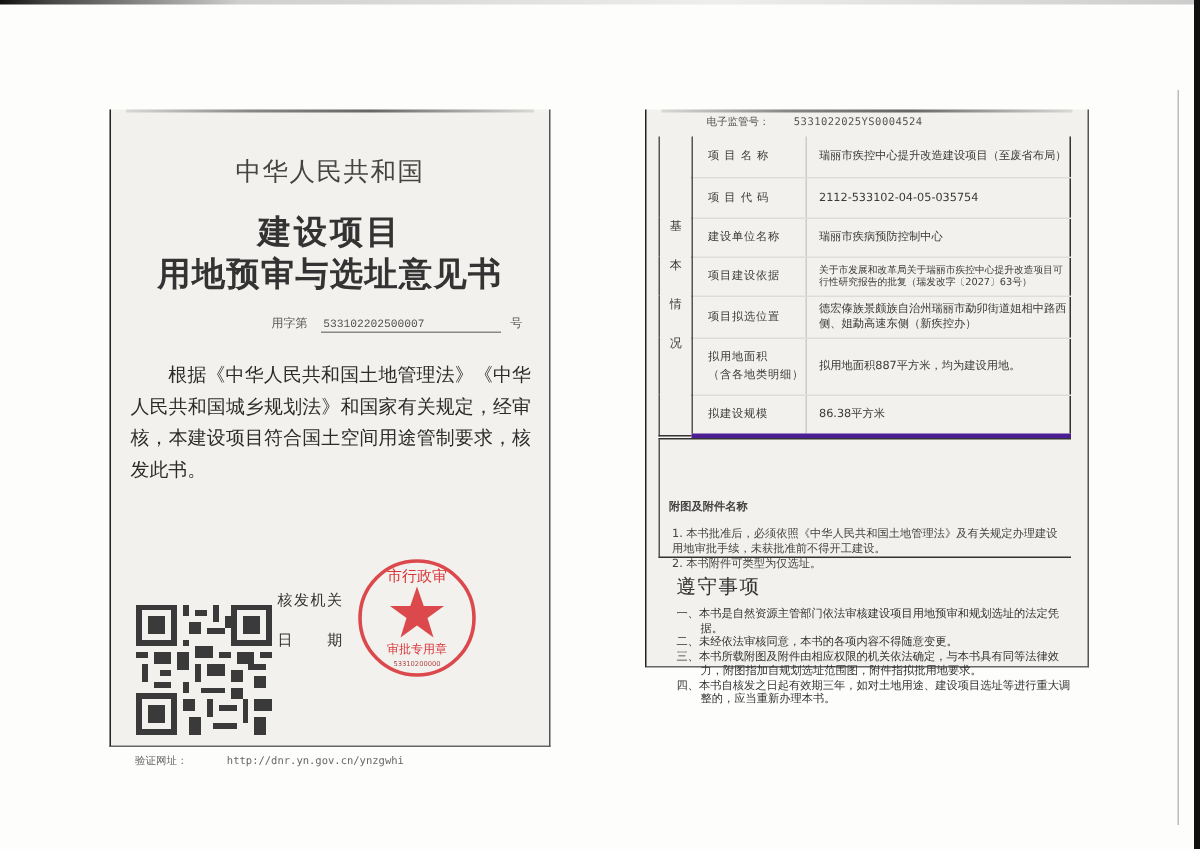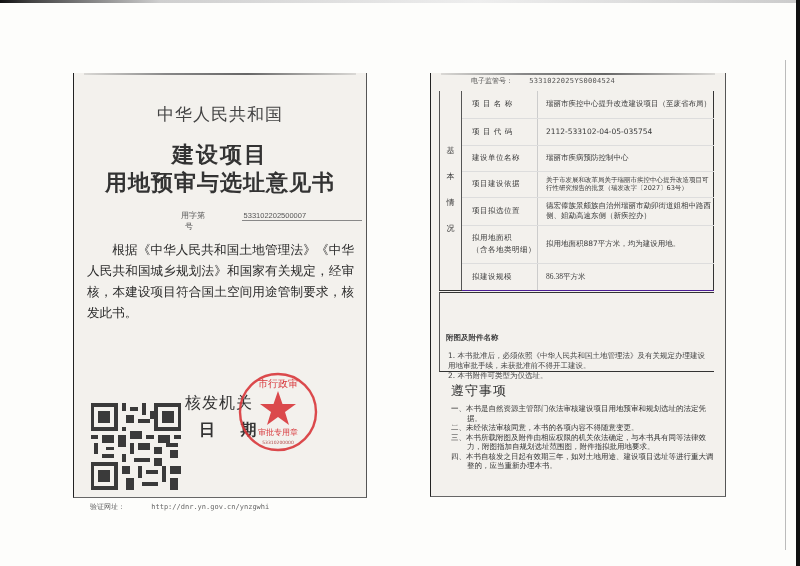--- a/index.html
+++ b/index.html
@@ -20,57 +20,57 @@
     background: #f3f1ed;
     border-left: 1px solid #222;
     border-right: 1px solid #555;
     border-bottom: 1px solid #666;
   }
   .page::before {
     content: ""; position: absolute; left: 10px; right: 10px; top: 0; height: 2px;
     background: linear-gradient(90deg, rgba(120,120,120,0.2), #888 30%, #666 60%, rgba(120,120,120,0.2));
   }
   #page-left { left: 73px; top: 73px; width: 294px; height: 425px; }
-  #page-right { left: 430px; top: 73px; width: 296px; height: 424px; }
+  #page-right { left: 430px; top: 73px; width: 296px; height: 372px; }
 
   
   .prc { position: absolute; left: 0; right: 0; top: 30px; text-align: center;
     font-size: 17px; letter-spacing: 1px; color: #444; }
   .title1, .title2 { position: absolute; left: 0; right: 0; text-align: center;
     font-family: "DejaVu Sans", "Liberation Sans", sans-serif; font-weight: bold; color: #333; }
   .title1 { top: 67px; font-size: 22px; letter-spacing: 2px; }
   .title2 { top: 95px; font-size: 22px; letter-spacing: 1px; }
   .cert-no { position: absolute; left: 107px; top: 137px; font-size: 8px; color: #555; }
   .cert-no .lbl { display: inline-block; width: 30px; }
   .cert-no .val { display: inline-block; width: 120px; border-bottom: 1px solid #888;
-    font-family: Liberation Sans, sans-serif; font-size: 7.5px; padding-left: 2px; margin-left: 28px; }
+    font-family: Liberation Mono, monospace; font-size: 7.5px; padding-left: 2px; }
   .cert-no .suffix { margin-left: 4px; }
   .body-text { position: absolute; left: 13px; right: 12px; top: 166px;
     font-family: "DejaVu Sans", "Liberation Sans", sans-serif;
     font-size: 12.6px; line-height: 21px; color: #2b2b2b; text-indent: 2em; text-align: justify; }
-  .issuer-label, .date-label { position: absolute; font-size: 16px; color: #333;
+  .issuer-label, .date-label { position: absolute; font-size: 10px; color: #333;
     font-family: "DejaVu Sans", sans-serif; }
   .issuer-label { left: 111px; top: 320px; letter-spacing: 1px; }
-  .date-label { left: 125px; top: 347px; word-spacing: 20px; font-weight: bold; }
+  .date-label { left: 111px; top: 347px; word-spacing: 20px; }
   .qr { position: absolute; left: 16px; top: 330px; width: 92px; height: 87px; }
   .stamp { position: absolute; left: 163px; top: 298px; width: 82px; height: 82px; }
   .verify { position: absolute; left: 90px; top: 502px; font-size: 7px; color: #666; }
   .verify .url { margin-left: 24px; font-family: "DejaVu Sans Mono", monospace; }
 
   
   .esup { position: absolute; left: 40px; top: 3px; font-size: 7px; color: #555; }
   .esup .v { margin-left: 14px; font-family: "DejaVu Sans Mono", monospace; letter-spacing: 0.3px; }
   table.info { position: absolute; left: 8px; top: 18px; width: 275px; border-collapse: collapse;
     font-size: 7.5px; color: #3a3a3a; font-family: "DejaVu Sans", sans-serif; }
   table.info td { border-bottom: 1px solid #ddd; vertical-align: middle; }
   table.info td.side { width: 22px; border-right: 1px solid #555; border-left: 1px solid #555;
     text-align: center; font-size: 8px; line-height: 26px; border-bottom: 1px solid #333; }
   table.info td.k { width: 76px; padding-left: 10px; border-right: 1px solid #ccc; letter-spacing: 0.5px; }
   table.info td.v { padding: 0 2px 0 8px; line-height: 10px; border-right: 1px solid #333; }
-  table.info tr.last td { border-bottom: 1px solid #4c1d95; font-family: Liberation Serif, serif; }
+  table.info tr.last td { border-bottom: 3px solid #4c1d95; }
 
   .attach { position: absolute; left: 8px; top: 219px; width: 275px; height: 80px;
     border-top: 1px solid #333; border-bottom: 1px solid #333; border-left: 1px solid #555;
     font-size: 7.5px; font-family: "DejaVu Sans", sans-serif; color: #444; }
   .attach .h { font-weight: bold; padding: 4px 6px; margin-top: 36px; }
   .attach ol { list-style: none; padding: 4px 6px 0 8px; line-height: 10px; }
 
   .obey-title { position: absolute; left: 20px; top: 309px; font-size: 13px;
     font-family: "DejaVu Sans", sans-serif; color: #333; letter-spacing: 1px; }
   .obey-list { position: absolute; left: 20px; right: 6px; top: 331px;

